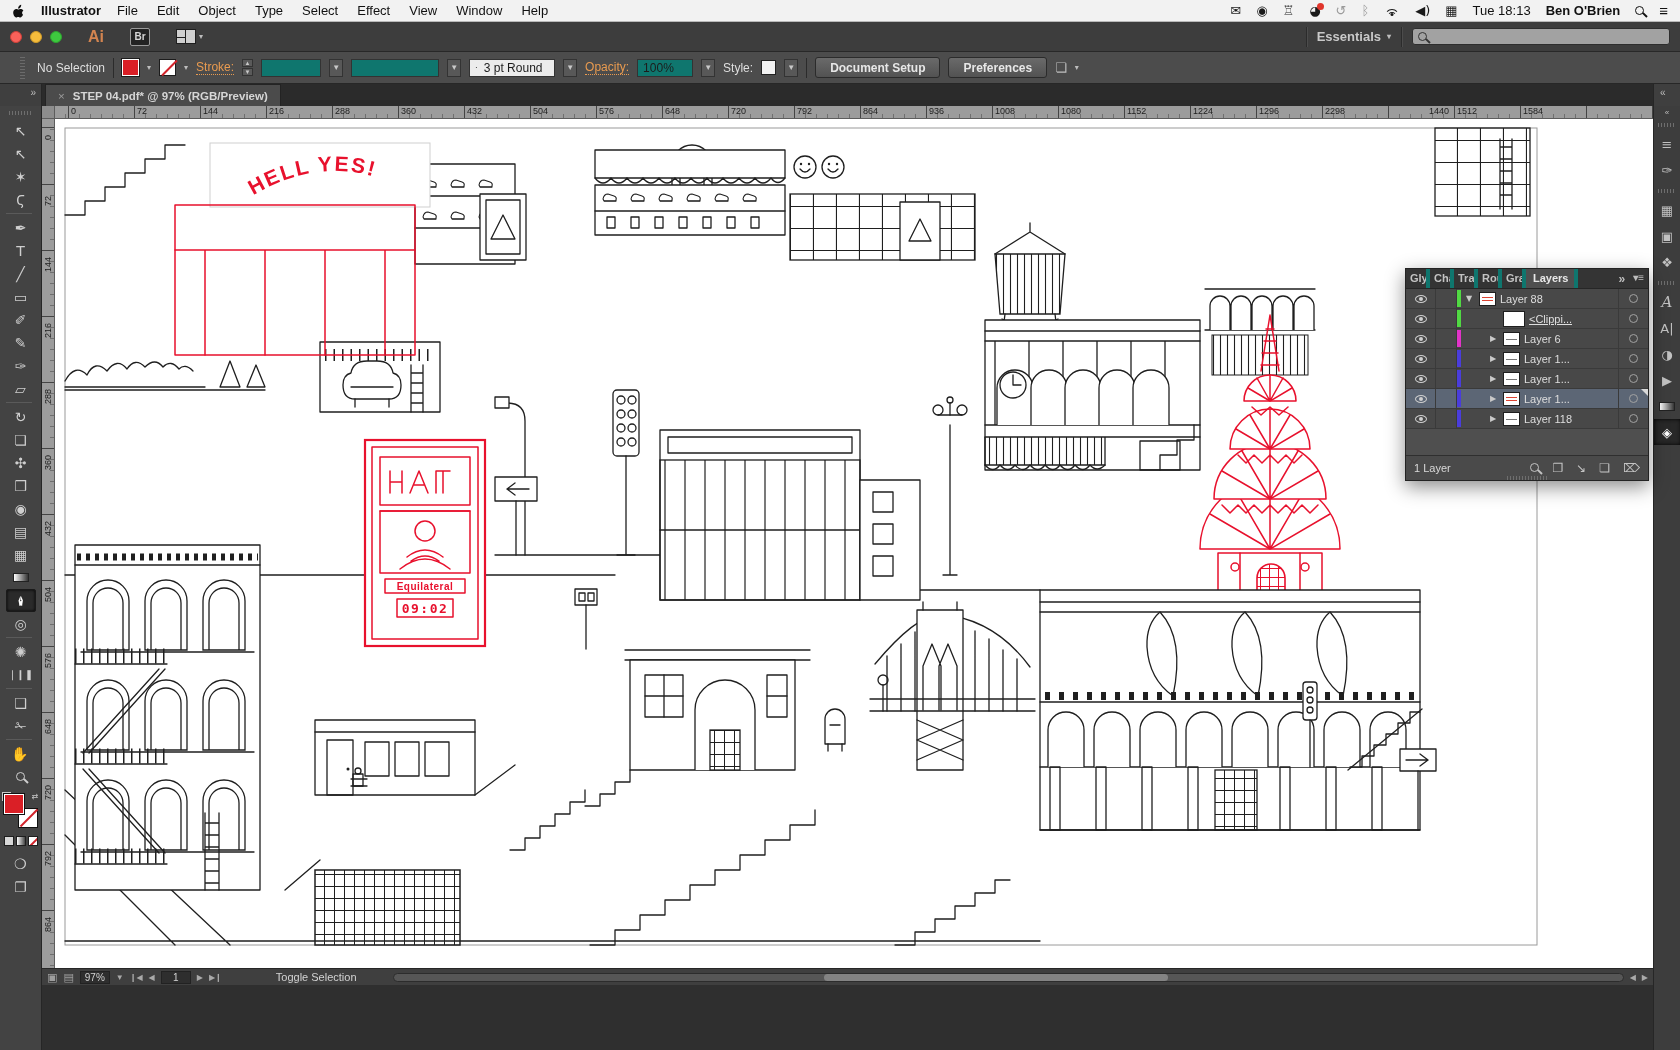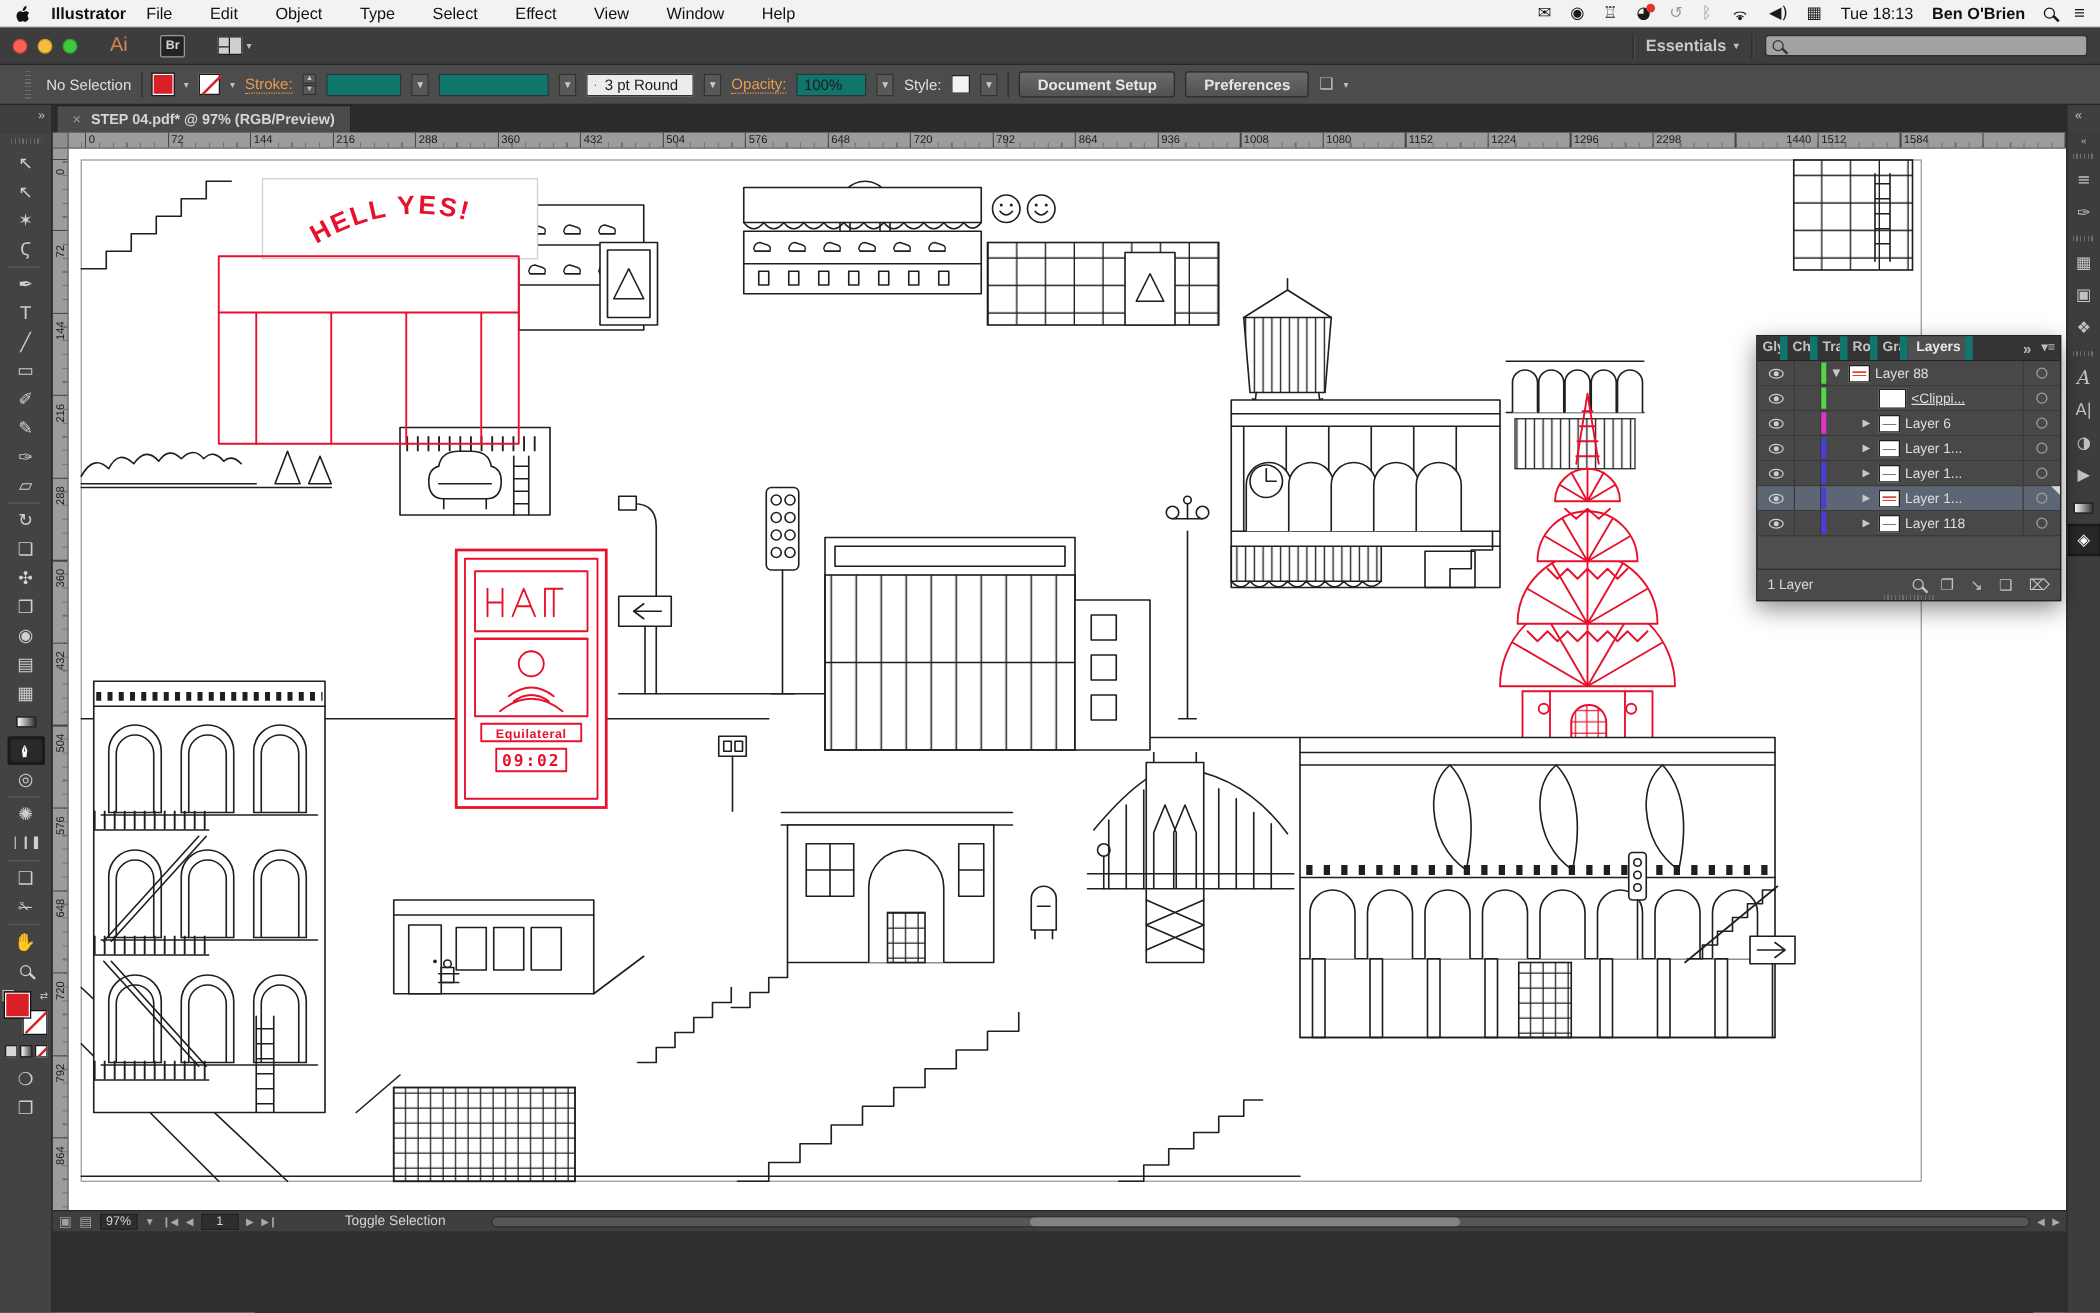--- a/index.html
+++ b/index.html
@@ -4,40 +4,40 @@
 <style>
   *{margin:0;padding:0;box-sizing:border-box}
   html,body{width:1680px;height:1050px;overflow:hidden;background:#2f2f2f;
     font-family:"Liberation Sans",sans-serif;-webkit-font-smoothing:antialiased}
   #screen{position:relative;width:1680px;height:740px;background:#2f2f2f}
   .glyph{font-family:"DejaVu Sans",sans-serif}
 
   
   #menubar{position:absolute;left:0;top:0;width:100%;height:22px;background:#f2f2f2;
     border-bottom:1px solid #b9b9b9;display:flex;align-items:center;padding:0 12px;color:#111;font-size:13px}
-  #menus{display:flex;gap:30px;margin-left:16px}
+  #menus{display:flex;gap:19px;margin-left:16px}
   #menus .menu-item{cursor:default}
   .appname{font-weight:bold;margin-left:16px}
   #menubar-right{margin-left:auto;display:flex;align-items:center;gap:15px;font-size:13px}
   .mb-ico{font-size:13px;line-height:22px;position:relative;color:#1a1a1a}
   .mb-ico.dim{color:#9b9b9b}
   .mb-ico .badge{position:absolute;right:-4px;top:3px;width:7px;height:7px;border-radius:50%;background:#e0352b}
   .mag{width:9px;height:9px;border:1.6px solid currentColor;border-radius:50%;position:relative;display:inline-block}
   .mag::after{content:"";position:absolute;width:6px;height:1.7px;background:currentColor;transform:rotate(45deg);right:-5px;bottom:-2px}
   .wifi{position:relative;width:16px;height:11px;display:inline-block}
   .wifi i{position:absolute;left:50%;transform:translateX(-50%);border:1.7px solid transparent;border-top-color:#1a1a1a;border-radius:50%}
   .wifi i:nth-child(1){width:15px;height:15px;bottom:-8px}
   .wifi i:nth-child(2){width:9px;height:9px;bottom:-5px}
   .wifi i:nth-child(3){width:3px;height:3px;bottom:0;border:none;background:#1a1a1a}
 
   
   #titlebar{position:absolute;left:0;top:22px;width:100%;height:30px;background:#3d3d3d;
     border-bottom:1px solid #282828;display:flex;align-items:center;padding:0 10px}
   .tl{width:12px;height:12px;border-radius:50%;margin-right:8px}
-  #ai-logo{color:#d28450;font-weight:normal;font-size:16px;margin-left:18px}
+  #ai-logo{color:#d28450;font-weight:bold;font-size:16px;margin-left:18px}
   #br-btn{margin-left:26px;width:20px;height:18px;border:1px solid #9a9a9a;background:#232323;color:#d5d5d5;
     font-size:10px;font-weight:bold;display:flex;align-items:center;justify-content:center;border-radius:2px}
   #arrange-btn{margin-left:26px;display:flex;align-items:center;gap:3px}
   #arrange-btn .panes{width:20px;height:15px;background:#cfcfcf;border:1px solid #1e1e1e;position:relative}
   #arrange-btn .panes::before{content:"";position:absolute;left:8px;top:0;bottom:0;width:1px;background:#1e1e1e}
   #arrange-btn .panes::after{content:"";position:absolute;left:0;width:8px;top:7px;height:1px;background:#1e1e1e}
   .dda{color:#bdbdbd;font-size:8px}
   #titlebar-right{margin-left:auto;display:flex;align-items:center;gap:10px}
   #workspace{color:#c9c9c9;font-size:13px;font-weight:bold;display:flex;gap:6px;align-items:center}
   .vsep{width:1px;height:20px;background:#2b2b2b;box-shadow:1px 0 0 #4c4c4c}
@@ -123,21 +123,21 @@
   .sb-field{height:13px;background:#2e2e2e;border:1px solid #222;color:#d3d3d3;display:flex;align-items:center;padding:0 4px;font-size:10px}
   .sb-arr{color:#a9a9a9;font-size:8px}
   #sb-msg{margin-left:48px;font-size:11px;color:#d3d3d3}
   #sb-scroll{flex:1;height:9px;margin-left:30px;background:#565656;border-radius:5px;position:relative;border:1px solid #2c2c2c}
   #sb-thumb{position:absolute;left:35%;width:28%;top:0;bottom:0;background:#838383;border-radius:4px}
 
   
   #layers-panel{position:absolute;left:1405px;top:268px;width:244px;height:213px;background:#4f4f4f;
     border:1px solid #232323;box-shadow:0 6px 18px rgba(0,0,0,.45);display:flex;flex-direction:column}
   #lp-tabs{height:20px;background:#343434;display:flex;align-items:stretch;border-bottom:1px solid #262626;color:#c3c3c3;font-size:11px;font-weight:bold}
-  .ptab{width:24px;overflow:hidden;white-space:nowrap;padding:3px 0 0 4px;border-right:6px solid #0f766e;color:#c3c3c3}
+  .ptab{width:24px;overflow:hidden;white-space:nowrap;padding:3px 0 0 4px;border-right:4px solid #0f766e;color:#c3c3c3}
   .ptab.active{width:52px;background:#4f4f4f;color:#e8e8e8;padding-left:7px}
   #lp-tabs .spacer{flex:1}
   #lp-tabs .hicon{padding:3px 4px;color:#bdbdbd;font-size:10px}
   #lp-rows{flex:1;display:flex;flex-direction:column}
   .layer-row{height:20px;display:flex;align-items:stretch;background:#484848;border-bottom:1px solid #3a3a3a;color:#dedede;font-size:11px}
   .layer-row.selected{background:#5c6675}
   .cell-eye{width:30px;display:flex;align-items:center;justify-content:center;border-right:1px solid #3a3a3a}
   .eye{width:12px;height:8px;border:1px solid #cfcfcf;border-radius:50%;position:relative;display:inline-block}
   .eye::after{content:"";position:absolute;left:3px;top:1.2px;width:4px;height:4px;background:#cfcfcf;border-radius:50%}
   .cell-gap{width:21px;border-right:1px solid #3a3a3a}

